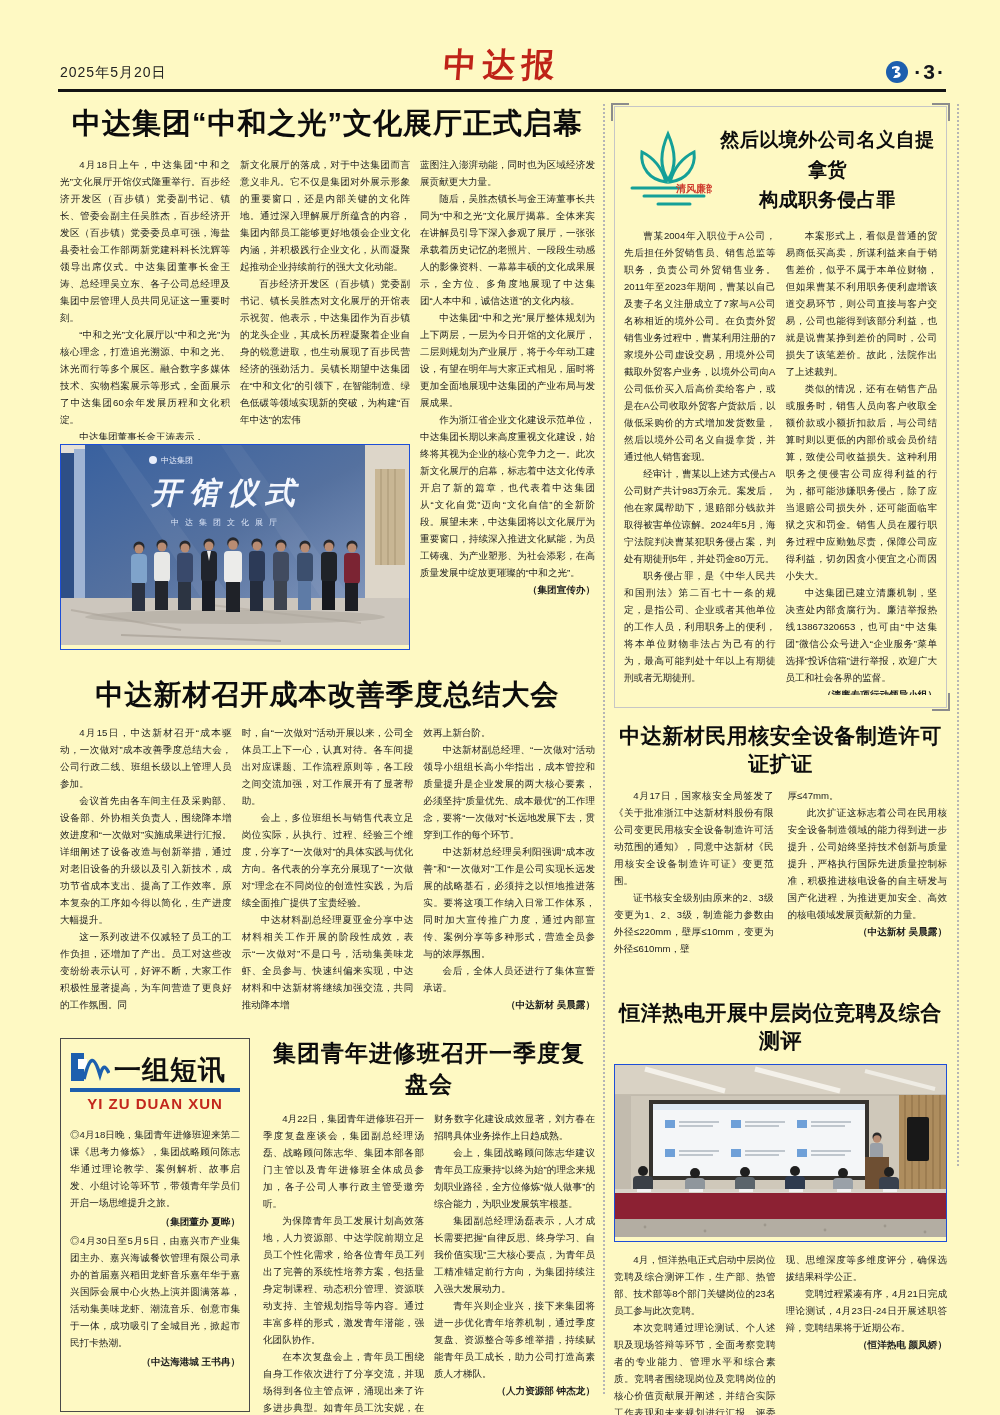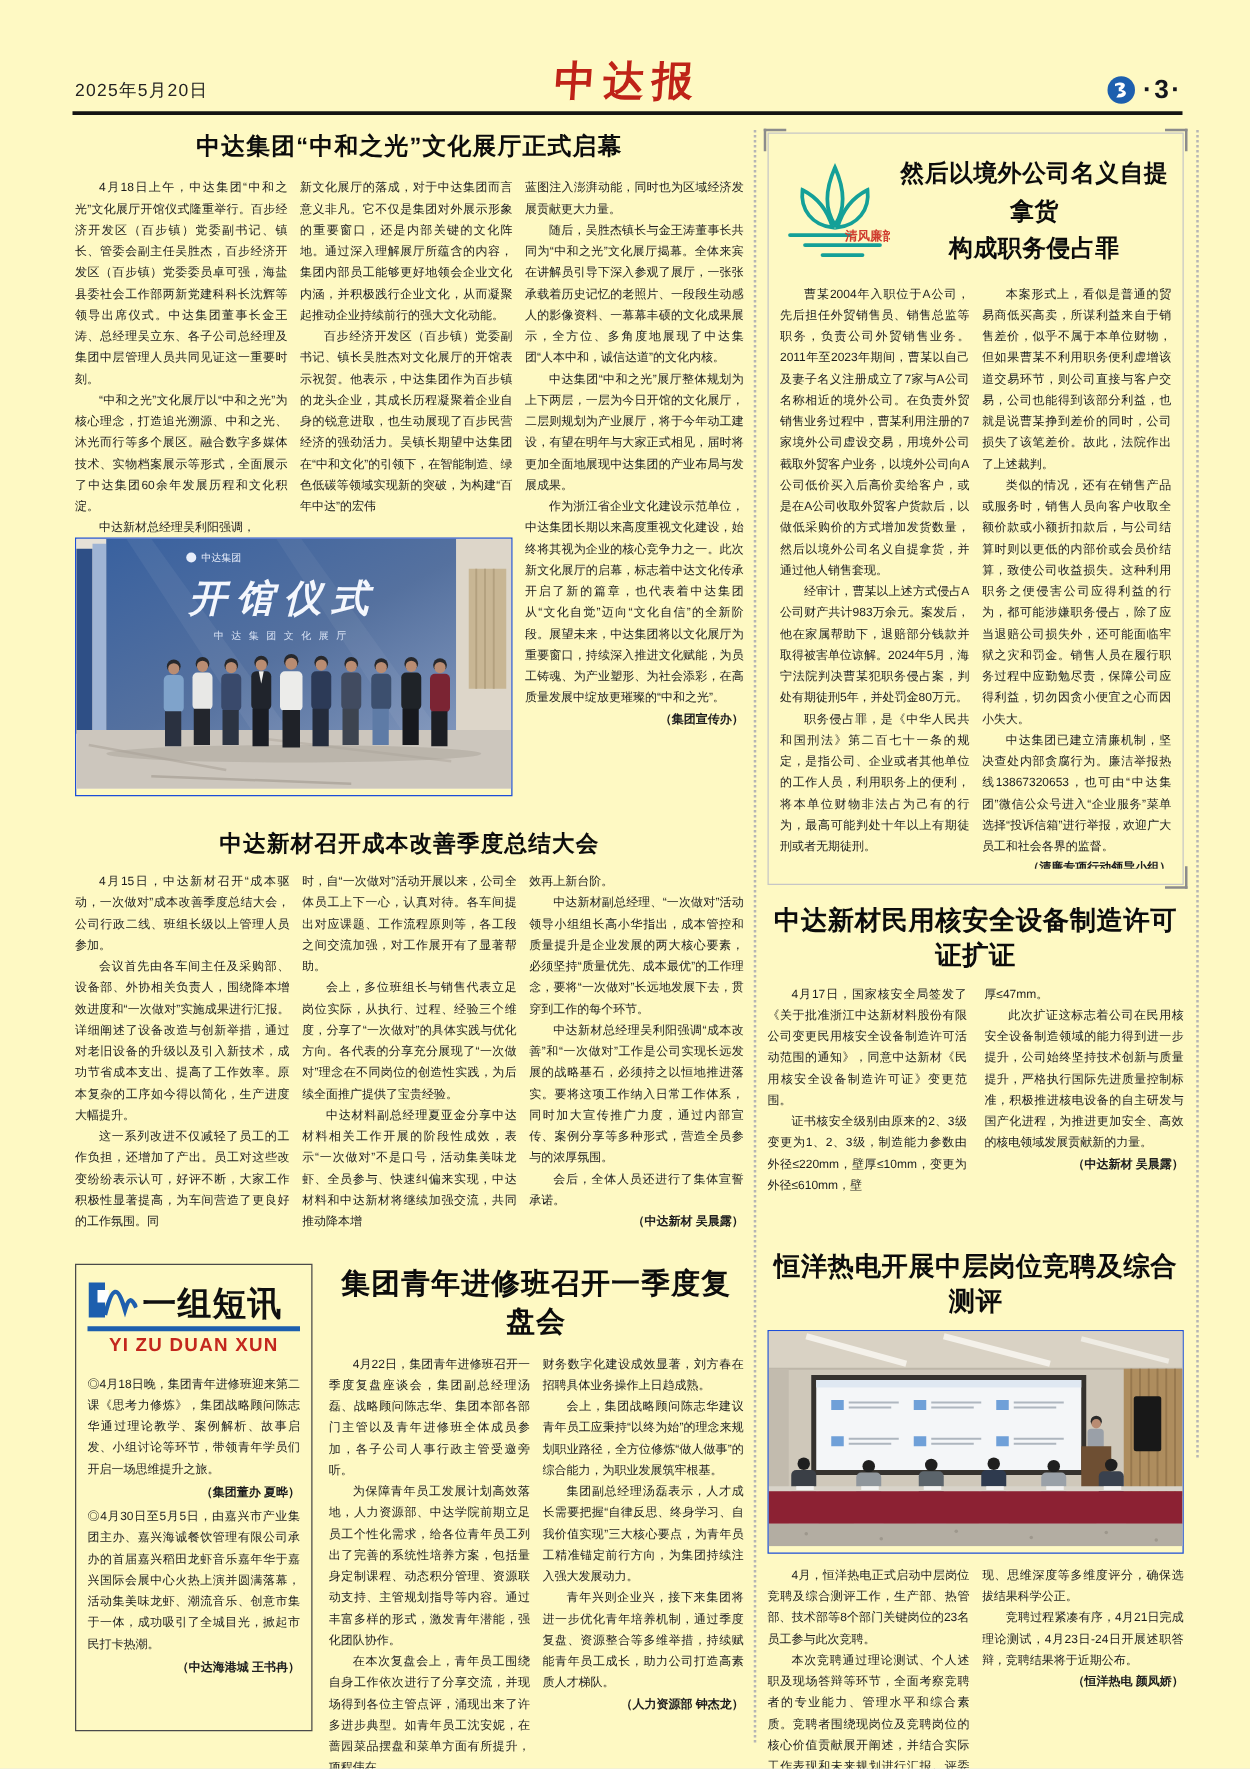--- a/index.html
+++ b/index.html
@@ -17,22 +17,22 @@
   .vsep{position:absolute;border-left:2px dotted #b5b5b5;}
   .vsep.mid{left:603px;top:104px;height:1290px;}
   .vsep.right{left:957px;top:104px;height:1062px;}
   
   .col{font-size:9.6px;line-height:17px;text-align:justify;color:#1d1d1d;overflow:hidden;}
   .para{margin:0;text-align:justify;}
   .ind{text-indent:2em;}
   .b{font-weight:700;}
   .ar{text-align:right;text-indent:0;}
   .cols{display:flex;gap:10px;}
-  .h1{margin:0;font-size:19px;font-weight:700;text-align:center;letter-spacing:1px;color:#0c0c0c;}
-  .h2{margin:0;font-size:18px;font-weight:700;text-align:center;letter-spacing:1px;color:#0c0c0c;}
+  .h1{margin:0;font-size:29px;font-weight:700;text-align:center;letter-spacing:1px;color:#0c0c0c;}
+  .h2{margin:0;font-size:28px;font-weight:700;text-align:center;letter-spacing:1px;color:#0c0c0c;}
   .h3{margin:0;font-size:19px;font-weight:700;text-align:center;letter-spacing:0.5px;color:#0c0c0c;}
   
   .left-sec{position:absolute;left:60px;top:104px;width:535px;}
   .a1-body{display:flex;gap:10px;margin-top:12px;}
   .a1-left{width:350px;}
   .a1-left .cols{height:284px;overflow:hidden;}
   .a1-left .col{flex:1;}
   .col3{width:175px;height:490px;}
   .photo{border:1px solid #1d4ed8;box-sizing:border-box;}
   .photo1{margin-top:4px;}
@@ -95,21 +95,21 @@
   <div class="left-sec">
 
     <section>
       <h1 class="h1">中达集团“中和之光”文化展厅正式启幕</h1>
       <div class="a1-body">
         <div class="a1-left">
           <div class="cols">
             <div class="col">
                 <p class="para ind">4月18日上午，中达集团“中和之光”文化展厅开馆仪式隆重举行。百步经济开发区（百步镇）党委副书记、镇长、管委会副主任吴胜杰，百步经济开发区（百步镇）党委委员卓可强，海盐县委社会工作部两新党建科科长沈辉等领导出席仪式。中达集团董事长金王涛、总经理吴立东、各子公司总经理及集团中层管理人员共同见证这一重要时刻。</p>
                 <p class="para ind">“中和之光”文化展厅以“中和之光”为核心理念，打造追光溯源、中和之光、沐光而行等多个展区。融合数字多媒体技术、实物档案展示等形式，全面展示了中达集团60余年发展历程和文化积淀。</p>
-                <p class="para ind">中达新材总经理吴利阳强调，</p>
+                <p class="para ind">中达集团董事长金王涛表示，</p>
               </div>
             <div class="col">
                 <p class="para">新文化展厅的落成，对于中达集团而言意义非凡。它不仅是集团对外展示形象的重要窗口，还是内部关键的文化阵地。通过深入理解展厅所蕴含的内容，集团内部员工能够更好地领会企业文化内涵，并积极践行企业文化，从而凝聚起推动企业持续前行的强大文化动能。</p>
                 <p class="para ind">百步经济开发区（百步镇）党委副书记、镇长吴胜杰对文化展厅的开馆表示祝贺。他表示，中达集团作为百步镇的龙头企业，其成长历程凝聚着企业自身的锐意进取，也生动展现了百步民营经济的强劲活力。吴镇长期望中达集团在“中和文化”的引领下，在智能制造、绿色低碳等领域实现新的突破，为构建“百年中达”的宏伟</p>
               </div>
           </div>
           <div class="photo photo1">
             <svg width="348" height="200" viewBox="0 0 348 200">
               <defs>
                 <linearGradient id="bd" x1="0" y1="0" x2="1" y2="1">

